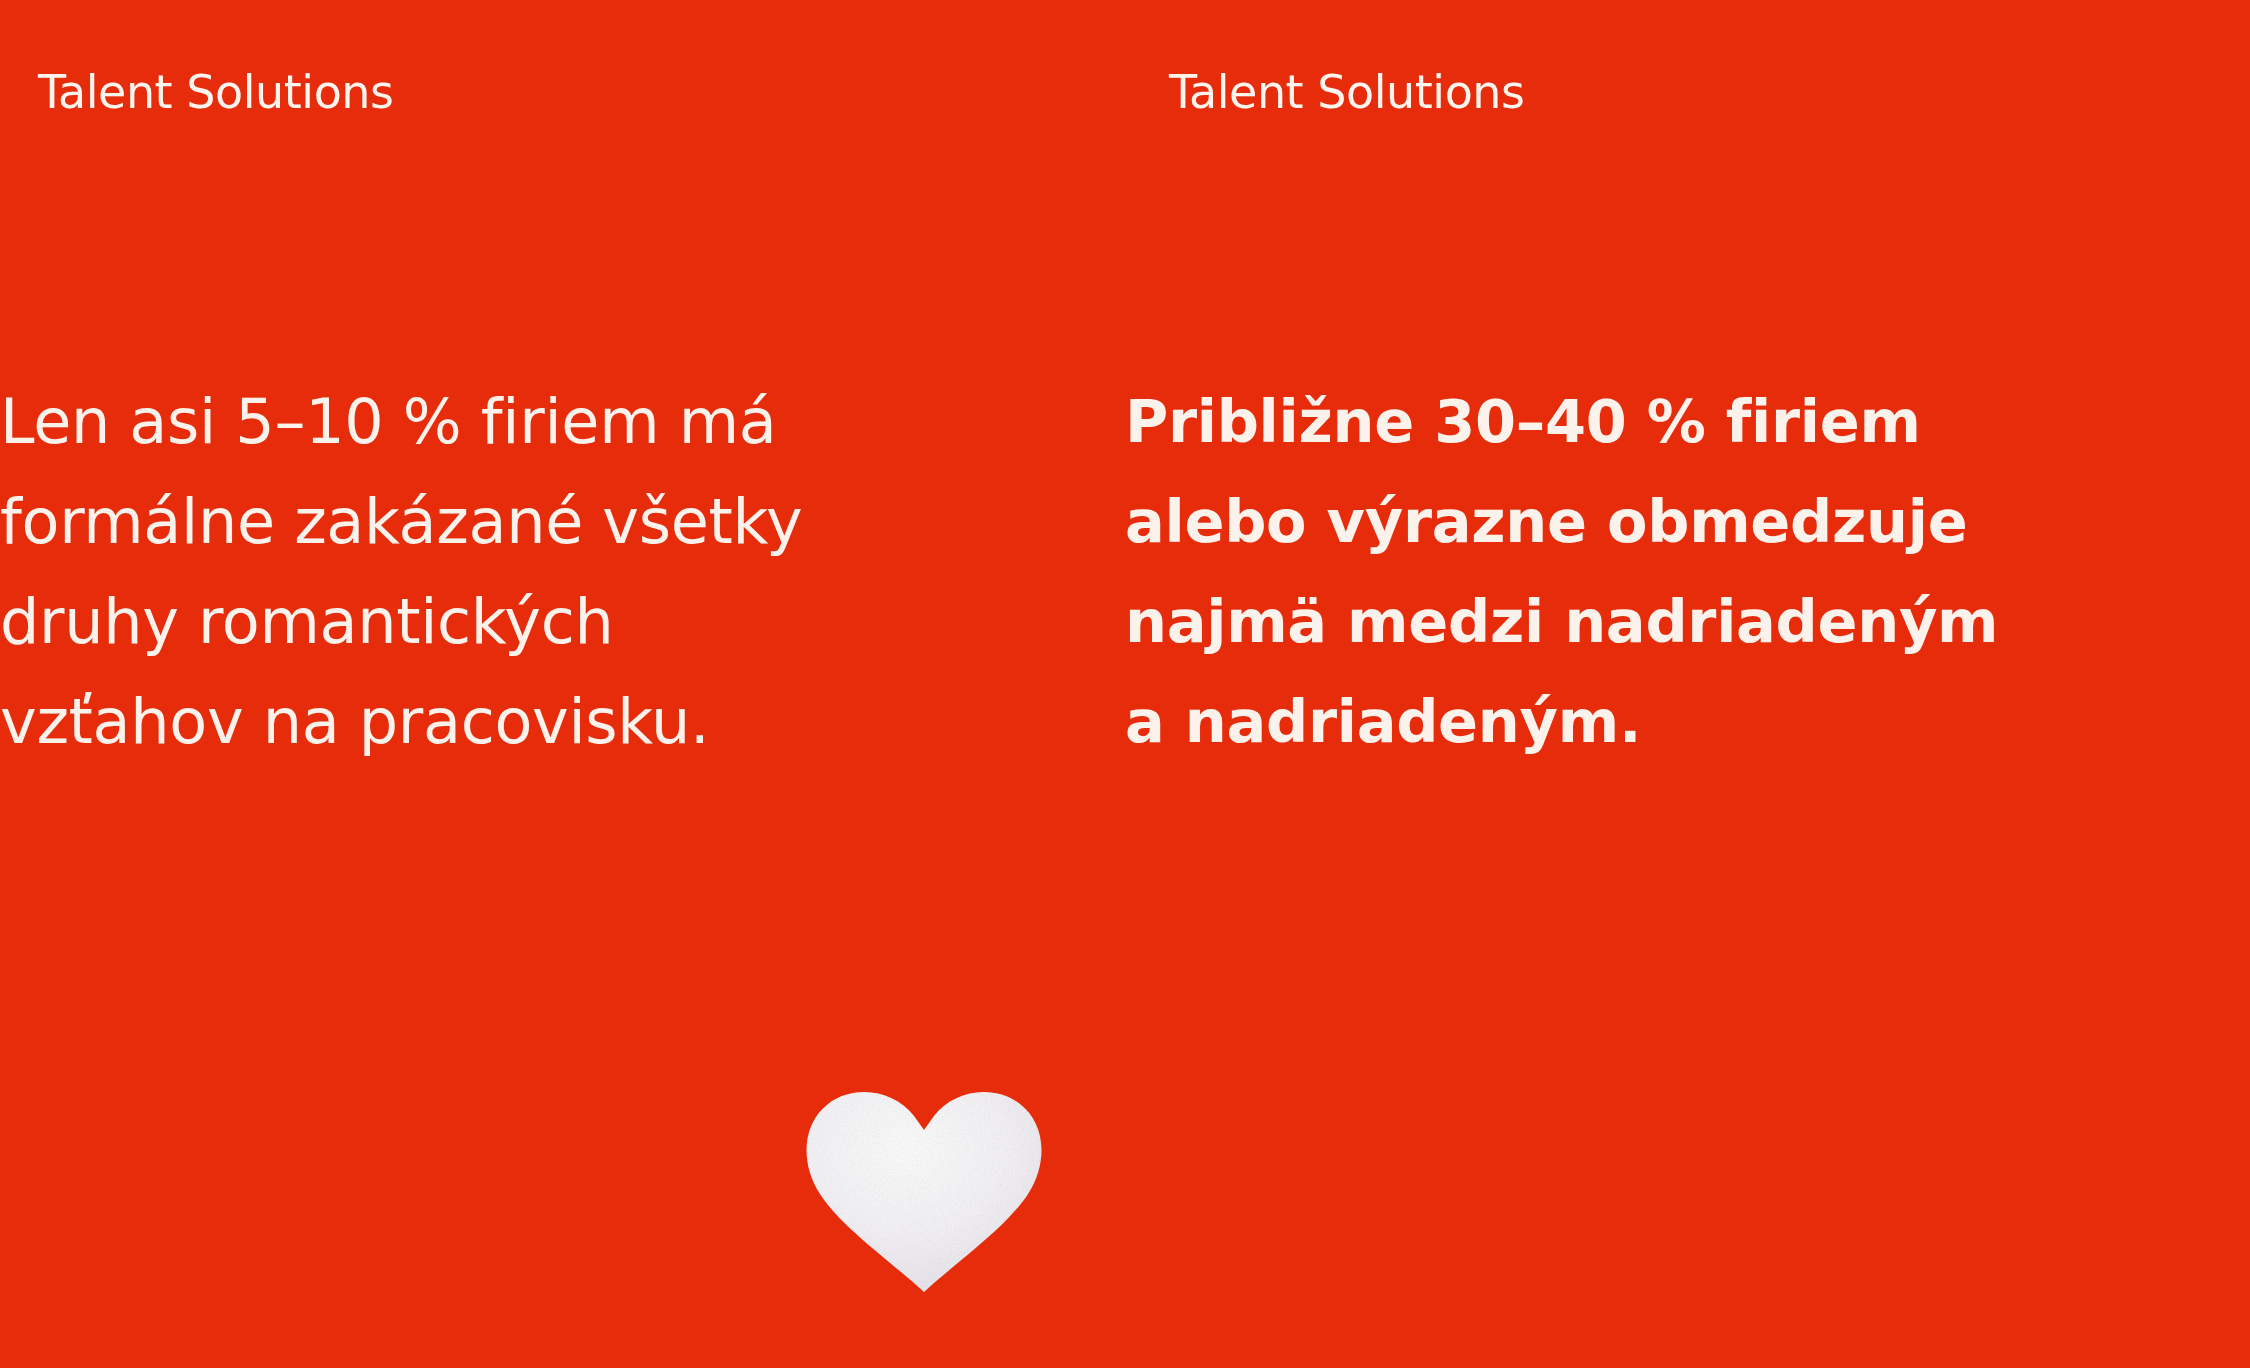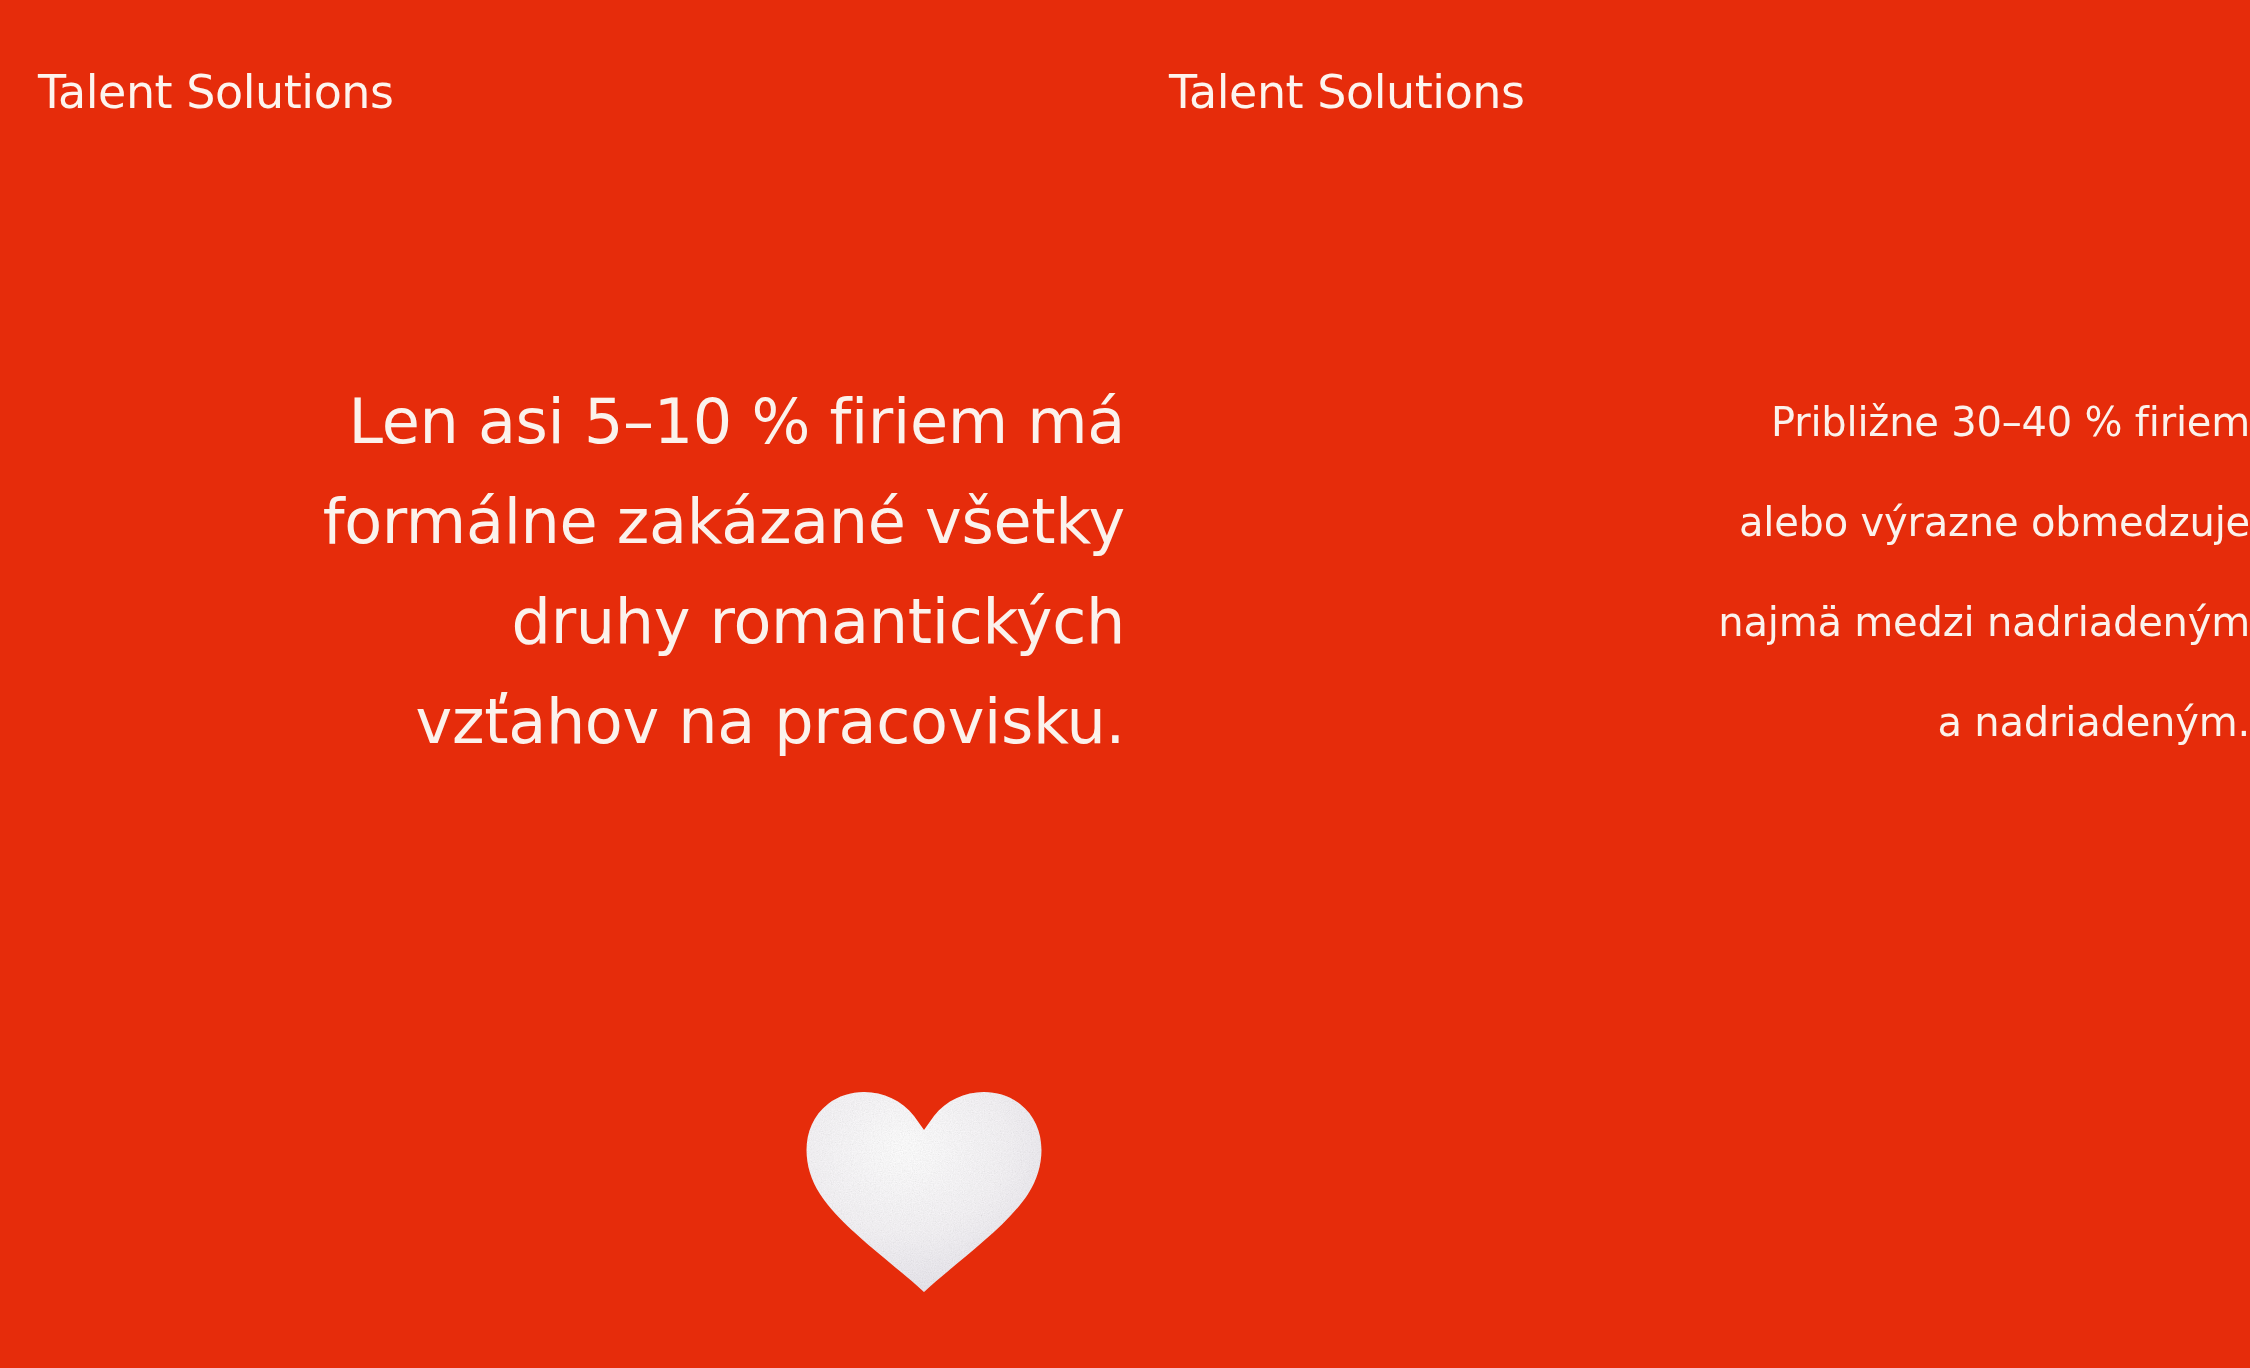--- a/index.html
+++ b/index.html
@@ -39,31 +39,31 @@
     white-space: nowrap;
     line-height: 1.15;
   }
   .panel-right .logo { left: 44px; }
 
   
   .copy {
     position: absolute;
     left: 0;
     width: 1125px;
-    text-align: right;
+    text-align: left;
     color: #fbf2ec;
     font-family: "DejaVu Sans", sans-serif;
     font-size: 62px;
     font-weight: 400;
     line-height: 100px;
     letter-spacing: -0.005em;
     white-space: nowrap;
   }
   .copy-left  { top: 372px; }
-  .copy-right { top: 372px; font-size: 40px; }
+  .copy-right { top: 372px; font-size: 59px; font-weight: bold; }
   .copy .line { display: block; }
 
   
   .heart-wrap {
     position: absolute;
     width: 252px;
     height: 224px;
   }
   .heart-left  { left: 798px;  top: 1078px; }
   .heart-wrap svg { display: block; width: 100%; height: 100%; }

